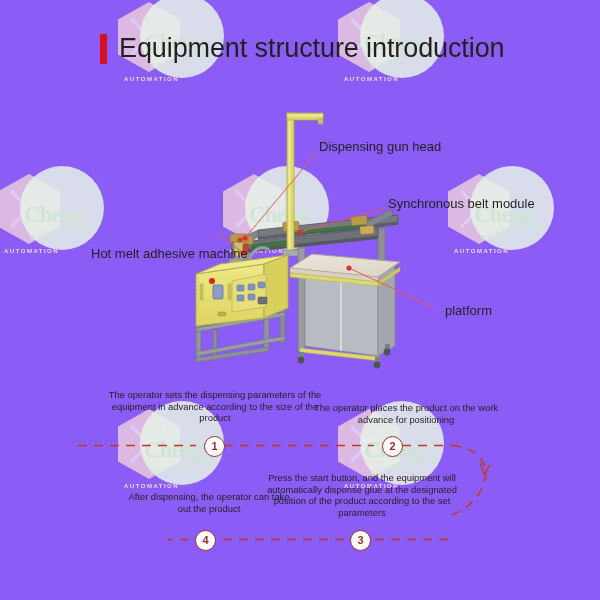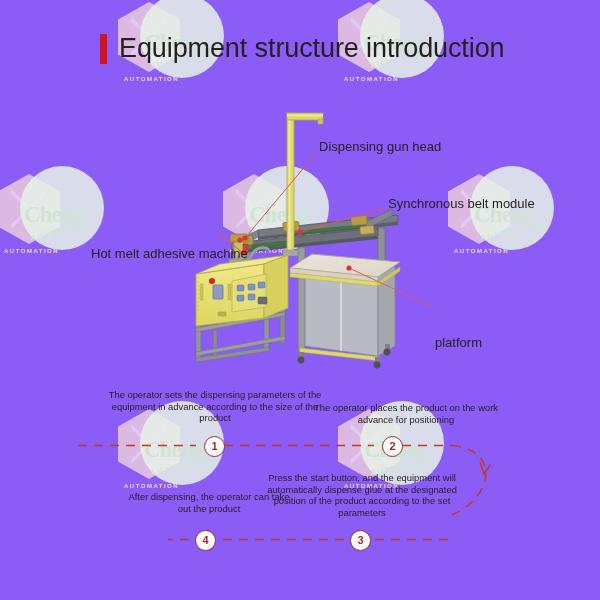--- a/index.html
+++ b/index.html
@@ -133,21 +133,21 @@
   .callout {
     position: absolute;
     font-size: 13px;
     color: #231f20;
     white-space: nowrap;
     z-index: 6;
   }
   .cal-hotmelt  { left: 91px;  top: 210px; margin-top: 36px; }
   .cal-gun      { left: 319px; top: 139px; }
   .cal-belt     { left: 388px; top: 196px; }
-  .cal-platform { left: 435px; top: 303px; margin-top: 32px; }
+  .cal-platform { left: 445px; top: 303px; }
 
   
   .flow {
     position: absolute;
     left: 0;
     top: 370px;
     width: 556px;
     height: 200px;
     z-index: 6;
   }

